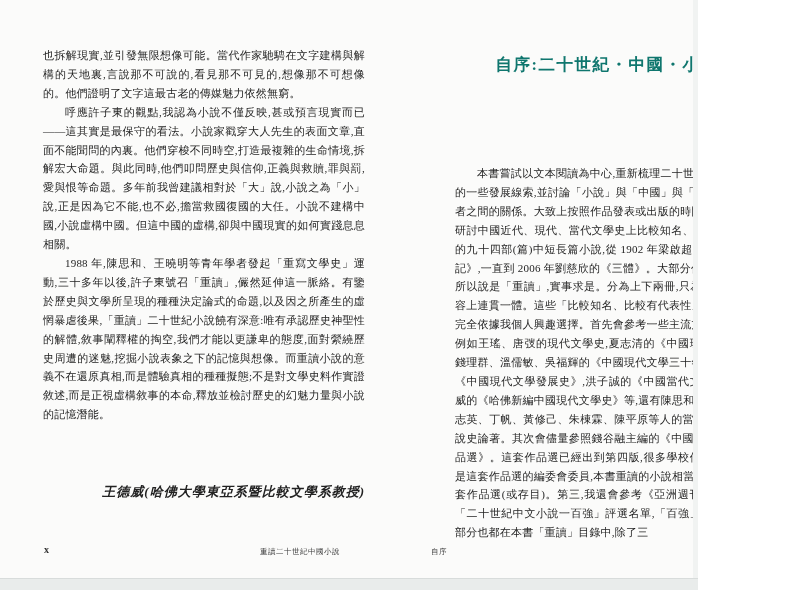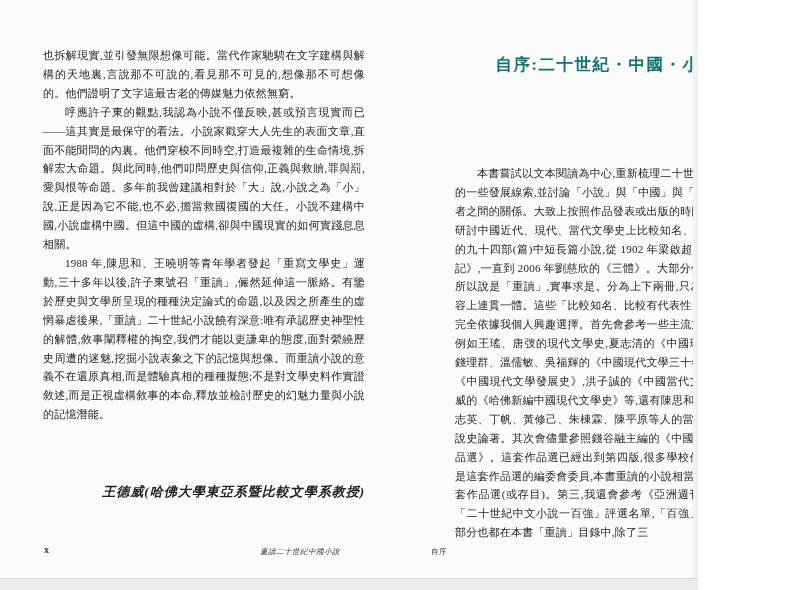--- a/index.html
+++ b/index.html
@@ -51,21 +51,21 @@
   .pagenum {
     position:absolute; top:544px;
     font-size:10px; font-weight:bold; color:#333333;
   }
   .pagenum-left  { left:44px; }
   .pagenum-right { left:744px; width:40px; text-align:center; }
   .running {
     position:absolute; top:547px;
     font-size:7.5px; letter-spacing:0.5px; color:#3a3a3a;
   }
-  .running-left  { left:230px; width:110px; text-align:right;font-style:italic; }
+  .running-left  { left:230px; width:110px; text-align:right; }
   .running-right { left:431px; }
 </style>
 </head>
 <body>
 
 <div class="stage">
 
   <div>
     <div class="body-text left-body">
       <p>也拆解現實,並引發無限想像可能。當代作家馳騁在文字建構與解構的天地裏,言說那不可說的,看見那不可見的,想像那不可想像的。他們證明了文字這最古老的傳媒魅力依然無窮。</p>

